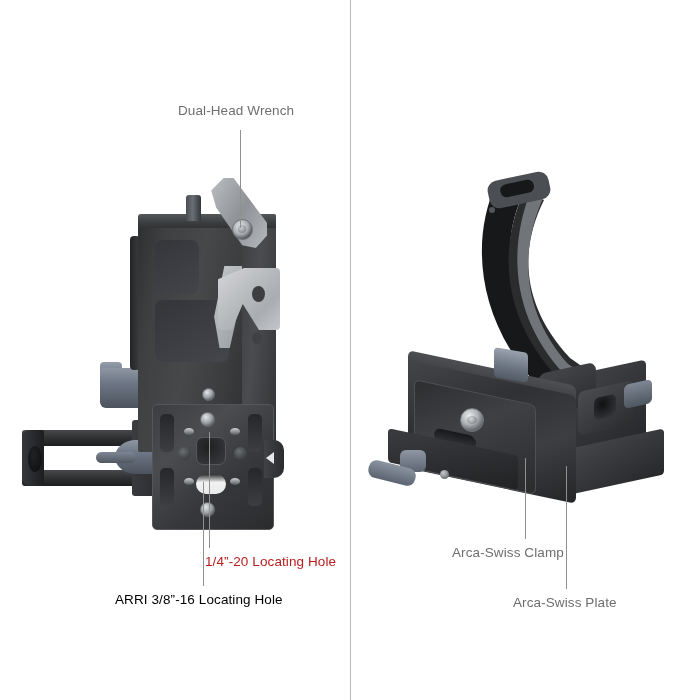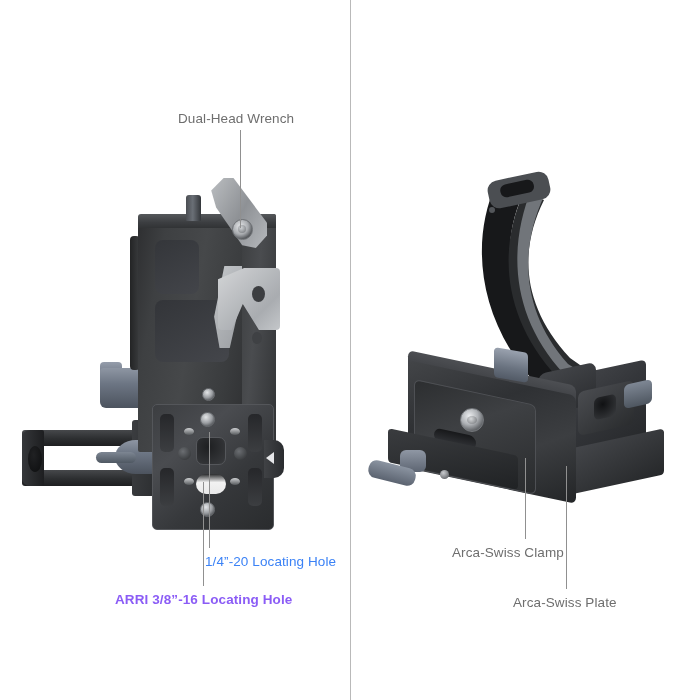--- a/index.html
+++ b/index.html
@@ -379,24 +379,24 @@
     <div class="p rp-bottom-rail"></div>
     <div class="p rp-blue-knob"></div>
     <div class="p rp-blue-lever2"></div>
     <div class="p rp-smallscrew"></div>
   </div>
 
   <div class="divider"></div>
 
   <div id="callout-layer">
       <div class="leader" style="left: 240px; top: 130px; height: 98px; background: rgb(144, 144, 144);"></div>
-      <div class="callout" style="left: 178px; top: 112px; color: rgb(110, 110, 110);">Dual-Head Wrench</div>
+      <div class="callout" style="left: 178px; top: 104px; color: rgb(110, 110, 110);">Dual-Head Wrench</div>
       <div class="leader" style="left: 209px; top: 432px; height: 116px; background: rgb(144, 144, 144);"></div>
-      <div class="callout" style="left: 205px; top: 555px; color: #3b82f6;">1/4”-20 Locating Hole</div>
+      <div class="callout" style="left: 205px; top: 555px; color: #b91c1c;">1/4”-20 Locating Hole</div>
       <div class="leader" style="left: 203px; top: 482px; height: 104px; background: rgb(144, 144, 144);"></div>
-      <div class="callout" style="left: 115px; top: 593px; color: #8b5cf6; font-weight: bold;">ARRI 3/8”-16 Locating Hole</div>
+      <div class="callout" style="left: 115px; top: 593px; color: #000000;">ARRI 3/8”-16 Locating Hole</div>
       <div class="leader" style="left: 525px; top: 458px; height: 81px; background: rgb(144, 144, 144);"></div>
       <div class="callout" style="left: 452px; top: 546px; color: rgb(110, 110, 110);">Arca-Swiss Clamp</div>
       <div class="leader" style="left: 566px; top: 466px; height: 123px; background: rgb(144, 144, 144);"></div>
       <div class="callout" style="left: 513px; top: 596px; color: rgb(110, 110, 110);">Arca-Swiss Plate</div>
     </div>
 
 </div>
 
 </body></html>

